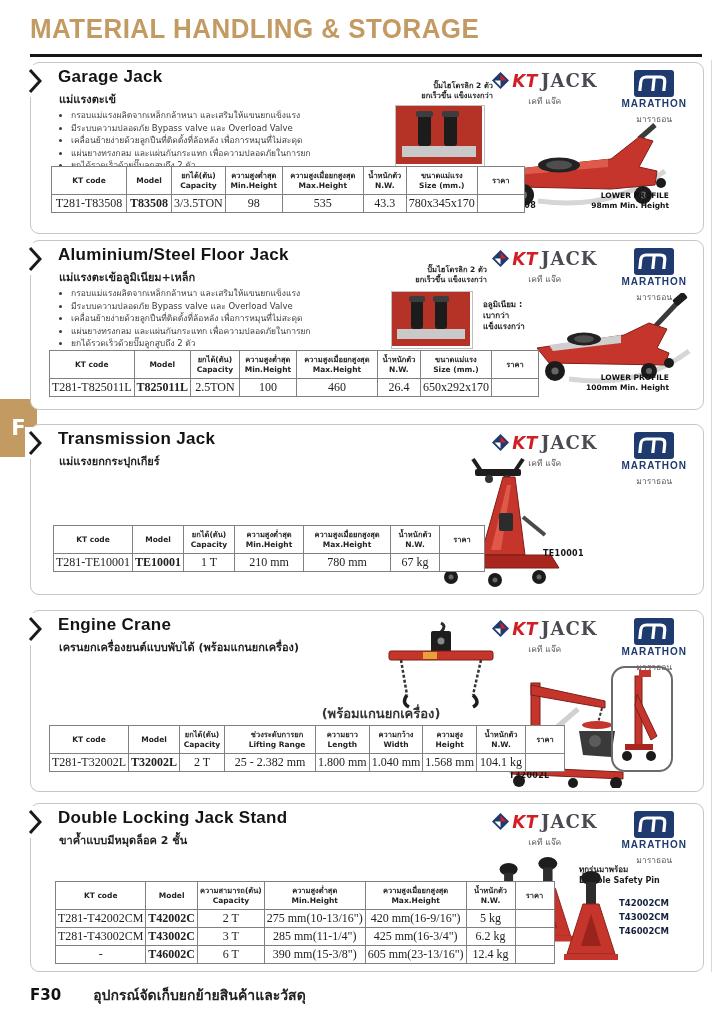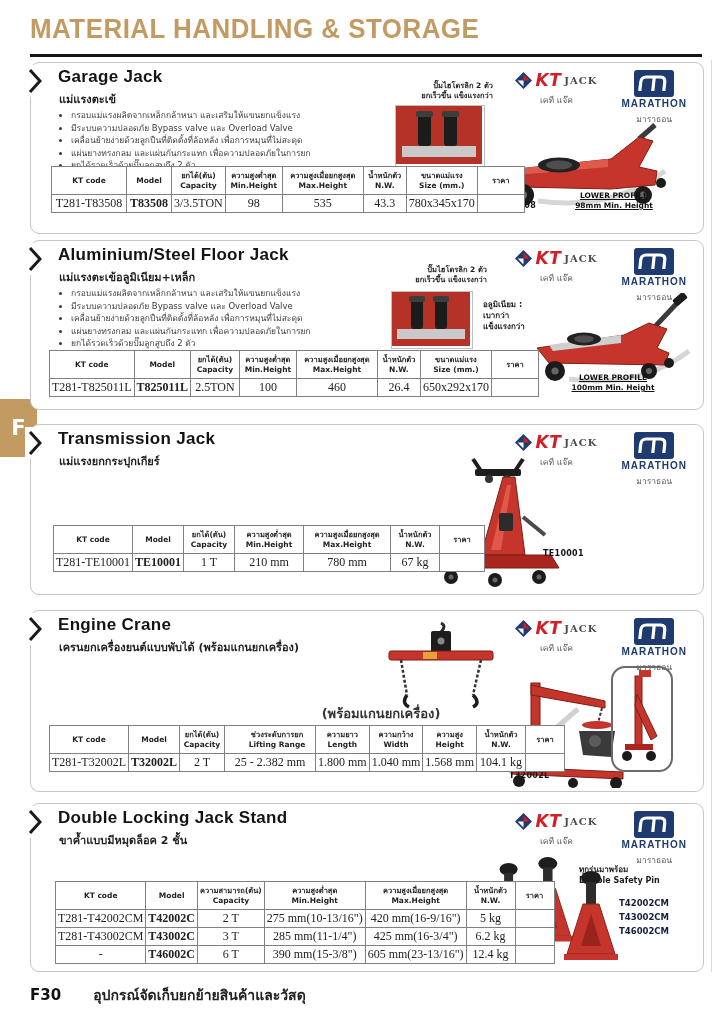--- a/index.html
+++ b/index.html
@@ -29,21 +29,21 @@
              font-family:"Liberation Sans","DejaVu Sans",sans-serif;letter-spacing:.3px;}
   .sec-subtitle{position:absolute;left:28px;top:27px;font-size:11px;font-weight:bold;color:#1f1f1f;}
   .bullets{position:absolute;left:40px;top:46px;width:330px;margin:0;padding:0;list-style:disc;
            font-size:8.5px;color:#3a3a3a;line-height:12.5px;}
 
   
   .logos{position:absolute;right:16px;top:7px;display:flex;gap:24px;align-items:flex-start;}
   .ktlogo{display:flex;flex-direction:column;align-items:center;}
   .ktrow{display:flex;align-items:center;gap:3px;}
   .kt-kt{font-size:17px;font-weight:bold;font-style:italic;color:#d21f26;letter-spacing:.5px;}
-  .kt-jack{font-size:10px;font-weight:bold;color:#4a4a52;font-family:"DejaVu Serif","Liberation Serif",serif;letter-spacing:1px;}
+  .kt-jack{font-size:18px;font-weight:bold;color:#4a4a52;font-family:"DejaVu Serif","Liberation Serif",serif;letter-spacing:1px;}
   .logo-thai{font-size:8.5px;color:#555;margin-top:3px;}
   .marlogo{display:flex;flex-direction:column;align-items:center;}
   .mar-word{font-size:10px;font-weight:bold;color:#1e3a6e;letter-spacing:1px;margin-top:1px;
             font-family:"Liberation Sans",sans-serif;}
 
   
   .spec-table{border-collapse:collapse;table-layout:fixed;position:absolute;background:#fff;}
   .spec-table th,.spec-table td{border:1px solid #818181;text-align:center;vertical-align:middle;
       padding:1px 2px;color:#222;overflow:hidden;white-space:nowrap;}
   .spec-table th{font-size:7.5px;font-weight:bold;height:25px;line-height:1.3;}
@@ -59,21 +59,21 @@
   .t3 th:nth-child(4){width:64px;} .t3 th:nth-child(5){width:82px;} .t3 th:nth-child(6){width:44px;} .t3 th:nth-child(7){width:40px;}
   .t4 th:nth-child(1){width:70px;} .t4 th:nth-child(2){width:42px;} .t4 th:nth-child(3){width:40px;}
   .t4 th:nth-child(4){width:72px;padding-left:16px;} .t4 th:nth-child(5){width:42px;} .t4 th:nth-child(6){width:42px;}
   .t4 th:nth-child(7){width:44px;} .t4 th:nth-child(8){width:44px;} .t4 th:nth-child(9){width:34px;}
   .t5 th:nth-child(1){width:78px;} .t5 th:nth-child(2){width:46px;} .t5 th:nth-child(3){width:60px;}
   .t5 th:nth-child(4){width:82px;} .t5 th:nth-child(5){width:90px;} .t5 th:nth-child(6){width:44px;} .t5 th:nth-child(7){width:34px;}
 
   
   .callout{position:absolute;font-size:7.5px;font-weight:bold;color:#1d1d1d;text-align:right;line-height:10px;}
   .model-label{position:absolute;font-size:8px;font-weight:bold;color:#141414;letter-spacing:.3px;}
-  .profile-note{position:absolute;font-size:7.5px;font-weight:bold;color:#111;text-align:center;line-height:10px;text-decoration:underline;}
+  .profile-note{position:absolute;font-size:7.5px;font-weight:bold;color:#111;text-align:right;line-height:10px;}
   .side-anno{position:absolute;font-size:8px;font-weight:bold;color:#1d1d1d;line-height:11px;}
   .model-list{position:absolute;font-size:8.5px;font-weight:bold;color:#14203c;line-height:14px;}
   .img-caption{position:absolute;font-size:13px;color:#333;font-weight:bold;}
   .inset-box{position:absolute;border:1px solid #bfbfbf;}
   .rounded-box{position:absolute;border:2px solid #6a6a6a;border-radius:14px;}
 
   
   .footer{position:absolute;left:30px;top:984px;display:flex;gap:32px;align-items:baseline;}
   .footer-code{font-size:15px;font-weight:bold;color:#111;}
   .footer-text{font-size:14px;font-weight:bold;color:#222;}

